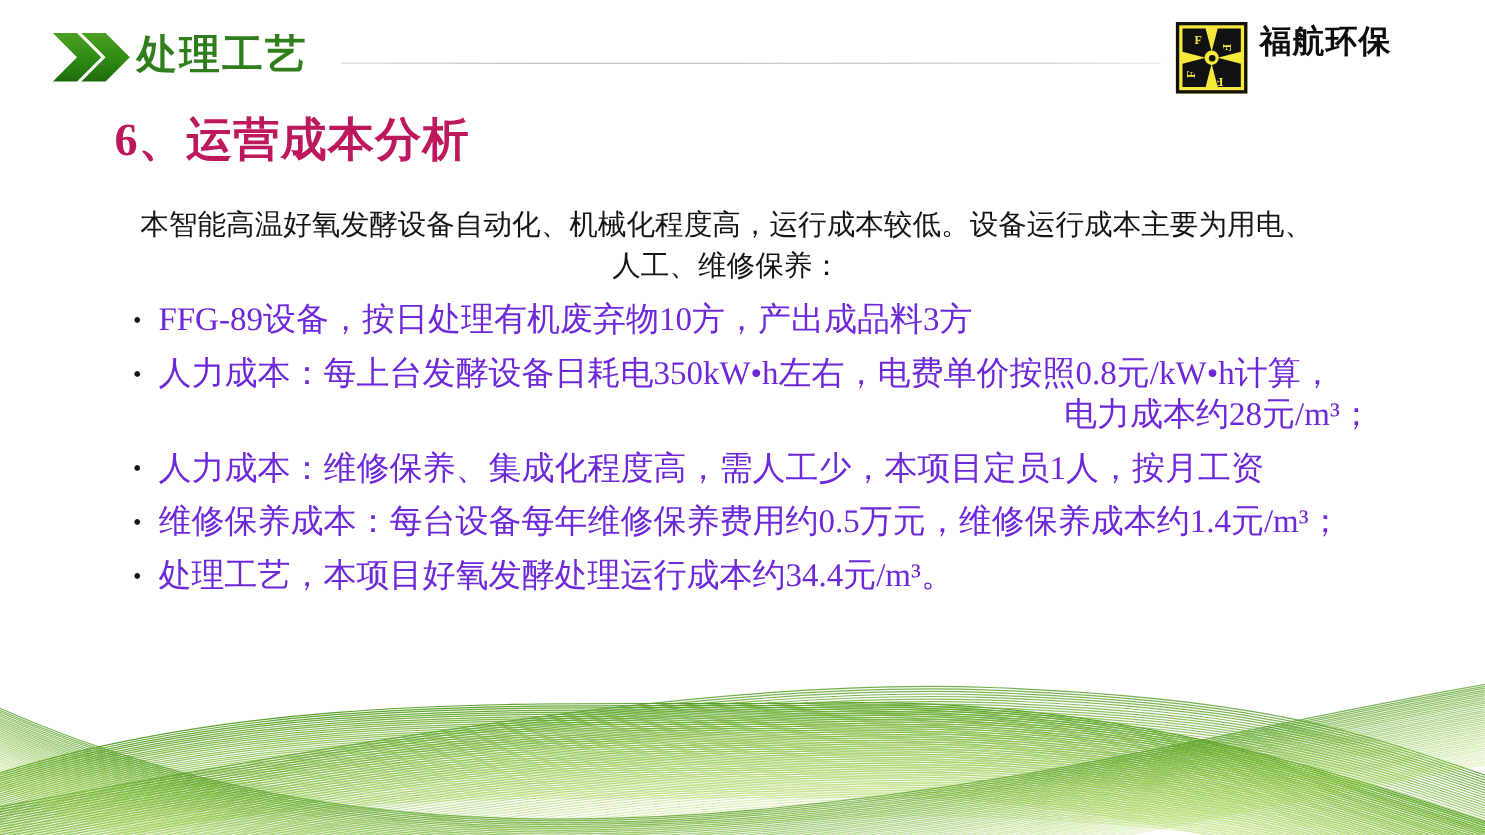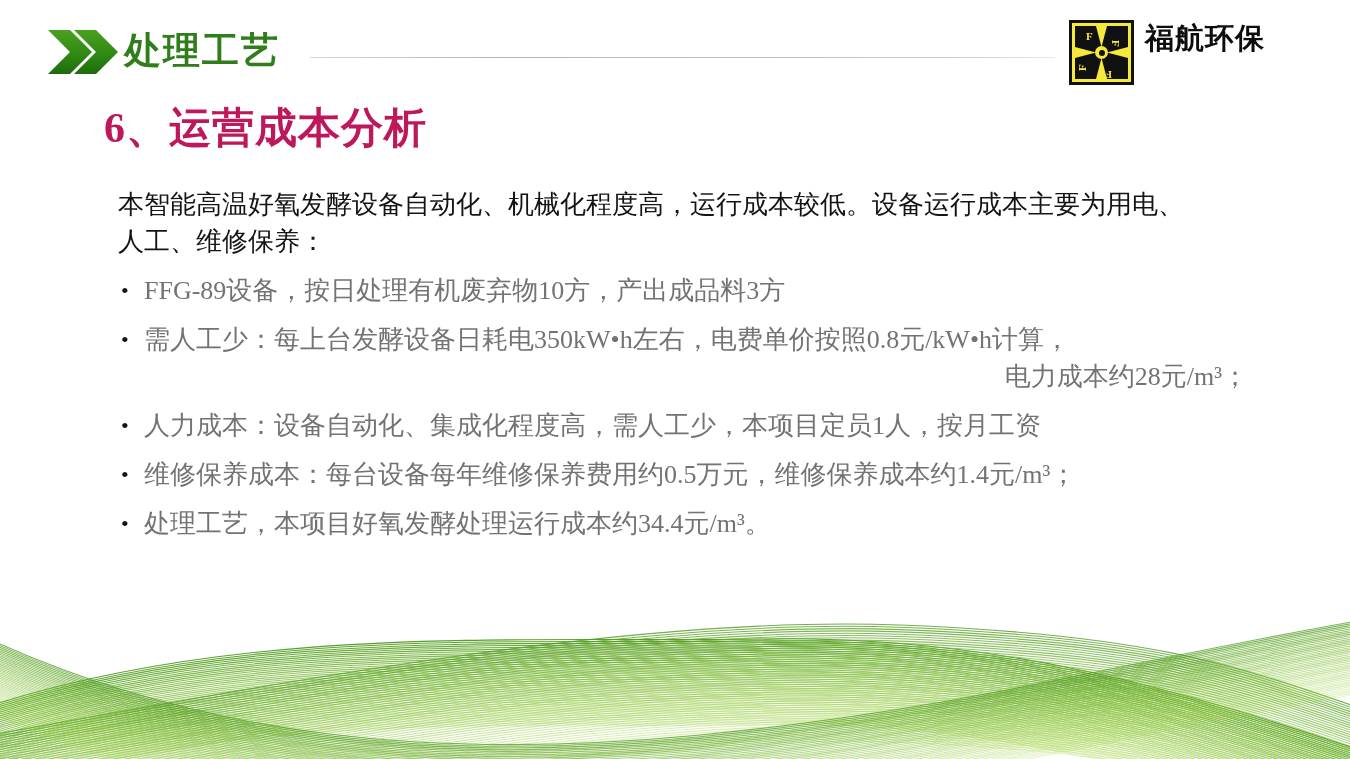--- a/index.html
+++ b/index.html
@@ -119,32 +119,33 @@
     left: 118px; top: 186px;
     width: 1130px;
   }
   .intro {
     font-size: 26px;
     line-height: 37px;
     color: #141414;
     text-indent: 0;
     width: 1085px;
     margin-bottom: 10px;
+    text-align: center;
   }
   .bullets {
     list-style: none;
     margin: 0;
     padding: 0;
   }
   .bullet {
     position: relative;
     padding-left: 26px;
-    font-size: 26px;
+    font-size: 30px;
     line-height: 37px;
-    color: #737373;
+    color: #6d28d9;
     margin-top: 12px;
   }
   .bullet::before {
     content: "\2022";
     position: absolute;
     left: 3px; top: 0;
     font-size: 22px;
     line-height: 37px;
     color: #141414;
   }
@@ -206,25 +207,25 @@
 
 <div class="body-area">
 
   <div class="intro">本智能高温好氧发酵设备自动化、机械化程度高，运行成本较低。设备运行成本主要为用电、人工、维修保养：</div>
 
   <ul class="bullets">
     <li class="bullet">
       <span>FFG-89设备，按日处理有机废弃物10方，产出成品料3方</span>
     </li>
     <li class="bullet">
-      <span>需人工少：每上台发酵设备日耗电350kW•h左右，电费单价按照0.8元/kW•h计算，</span>
+      <span>人力成本：每上台发酵设备日耗电350kW•h左右，电费单价按照0.8元/kW•h计算，</span>
       <span class="line2">电力成本约28元/m³；</span>
     </li>
     <li class="bullet">
-      <span>人力成本：设备自动化、集成化程度高，需人工少，本项目定员1人，按月工资</span>
+      <span>人力成本：维修保养、集成化程度高，需人工少，本项目定员1人，按月工资</span>
     </li>
     <li class="bullet">
       <span>维修保养成本：每台设备每年维修保养费用约0.5万元，维修保养成本约1.4元/m³；</span>
     </li>
     <li class="bullet">
       <span>处理工艺，本项目好氧发酵处理运行成本约34.4元/m³。</span>
     </li>
   </ul>
 </div>
 

